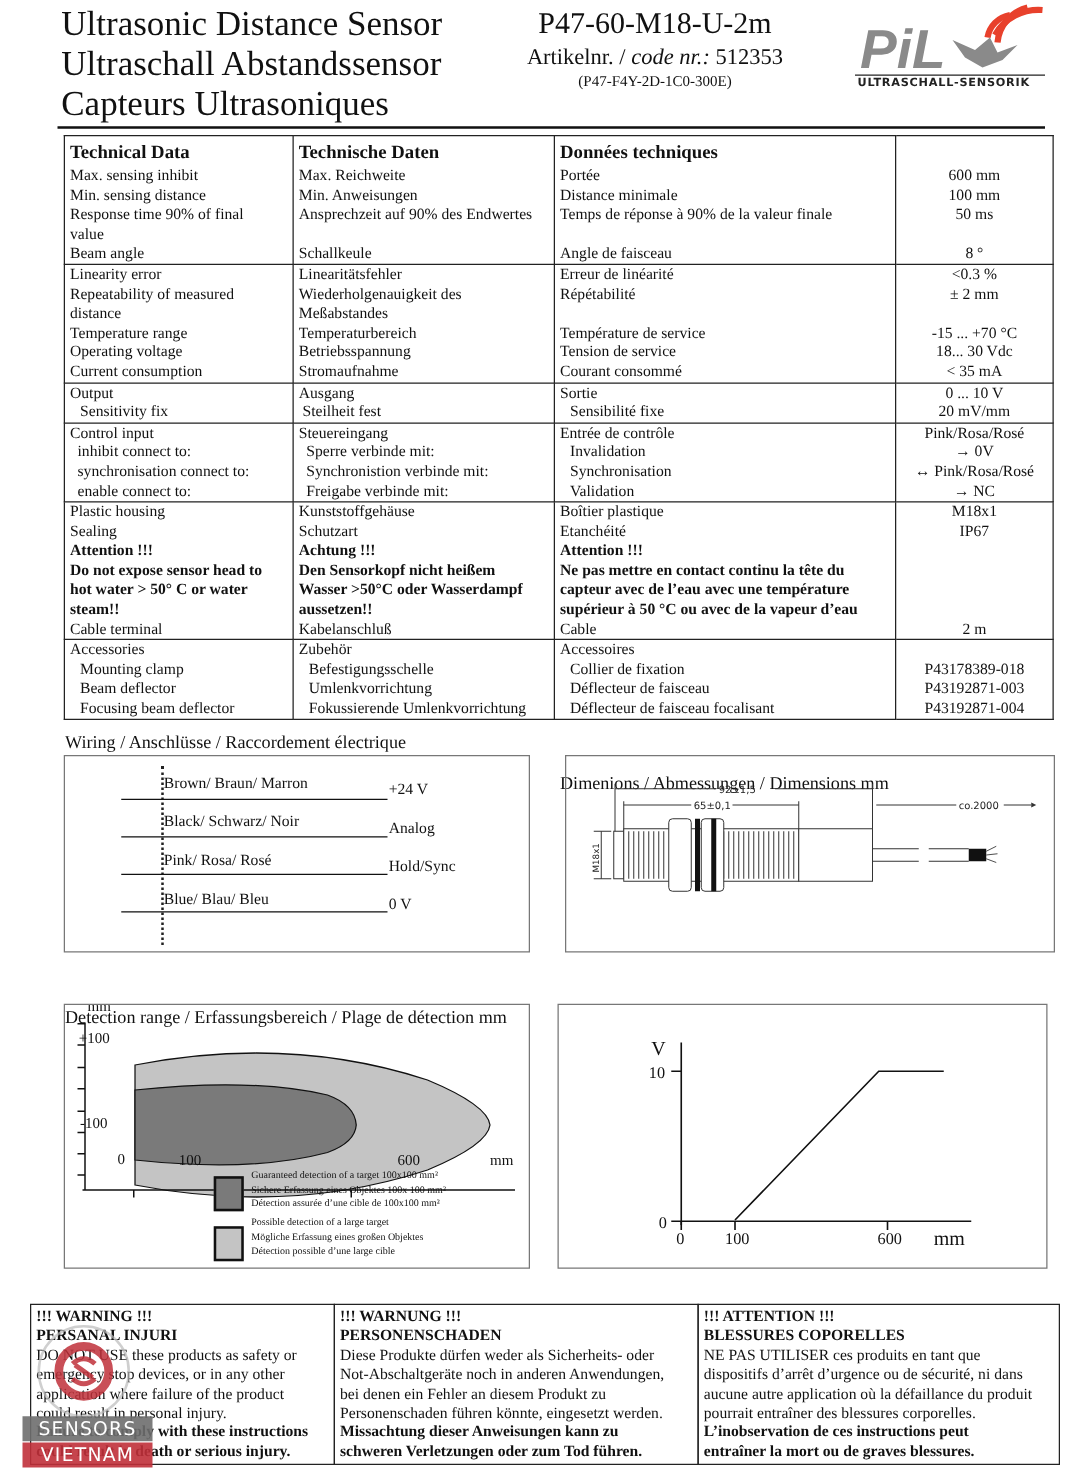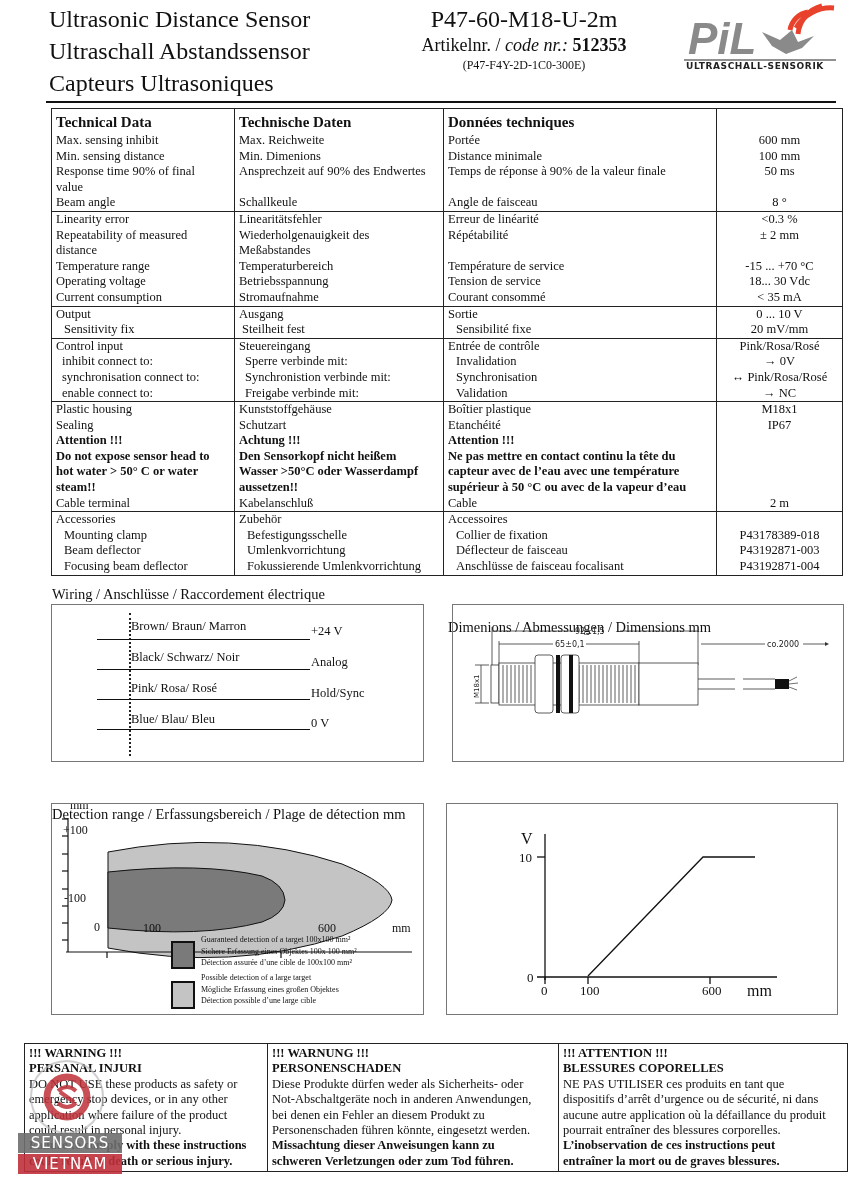--- a/index.html
+++ b/index.html
@@ -1,23 +1,23 @@
 <!DOCTYPE html>
 <html><head>
 <meta charset="utf-8">
 <style>
   html,body{margin:0;padding:0;background:#fff;}
   body{width:855px;height:1184px;position:relative;overflow:hidden;font-family:"Liberation Serif","DejaVu Serif",serif;color:#111;}
   .abs{position:absolute;}
   
-  .title-line{position:absolute;left:49px;font-size:24px;line-height:31px;white-space:nowrap;}
+  .title-line{position:absolute;left:49px;font-size:28px;line-height:31px;white-space:nowrap;}
   .model{position:absolute;left:405px;top:6px;width:238px;text-align:center;font-size:24px;white-space:nowrap;}
   .artikel{position:absolute;left:400px;top:35px;width:248px;text-align:center;font-size:18px;white-space:nowrap;}
   .artikel i{font-style:italic;}
-  .artikel b{font-weight:bold;}
+  .artikel b{font-weight:normal;}
   .subcode{position:absolute;left:405px;top:58px;width:238px;text-align:center;font-size:12px;white-space:nowrap;}
   .hr{position:absolute;left:46px;width:790px;height:2px;background:#111;top:101px;}
   .logo{position:absolute;left:680px;top:2px;width:160px;height:72px;}
   
   .spec{position:absolute;left:51px;top:108px;border-collapse:collapse;font-size:12.5px;line-height:15.6px;}
   .spec td{border:1px solid #222;vertical-align:top;padding:0 4px;}
   .spec td.c1{width:174px;}
   .spec td.c2{width:200px;}
   .spec td.c3{width:264px;}
   .spec td.c4{width:117px;text-align:center;}
@@ -68,21 +68,21 @@
       <span class="hd">Technical Data</span>
       <span class="ln">Max. sensing inhibit</span>
       <span class="ln">Min. sensing distance</span>
       <span class="ln">Response time 90% of final</span>
       <span class="ln">value</span>
       <span class="ln">Beam angle</span>
     </td>
     <td class="c2">
       <span class="hd">Technische Daten</span>
       <span class="ln">Max. Reichweite</span>
-      <span class="ln">Min. Dimenions</span>
+      <span class="ln">Min. Anweisungen</span>
       <span class="ln">Ansprechzeit auf 90% des Endwertes</span>
       <span class="ln">&nbsp;</span>
       <span class="ln">Schallkeule</span>
     </td>
     <td class="c3">
       <span class="hd">Données techniques</span>
       <span class="ln">Portée</span>
       <span class="ln">Distance minimale</span>
       <span class="ln">Temps de réponse à 90% de la valeur finale</span>
       <span class="ln">&nbsp;</span>
@@ -223,21 +223,21 @@
     <td class="c2">
       <span class="ln">Zubehör</span>
       <span class="ln ind">Befestigungsschelle</span>
       <span class="ln ind">Umlenkvorrichtung</span>
       <span class="ln ind">Fokussierende Umlenkvorrichtung</span>
     </td>
     <td class="c3">
       <span class="ln">Accessoires</span>
       <span class="ln ind">Collier de fixation</span>
       <span class="ln ind">Déflecteur de faisceau</span>
-      <span class="ln ind">Anschlüsse de faisceau focalisant</span>
+      <span class="ln ind">Déflecteur de faisceau focalisant</span>
     </td>
     <td class="c4">
       <span class="ln">&nbsp;</span>
       <span class="ln">P43178389-018</span>
       <span class="ln">P43192871-003</span>
       <span class="ln">P43192871-004</span>
     </td>
   </tr>
 </tbody>
   </table>

